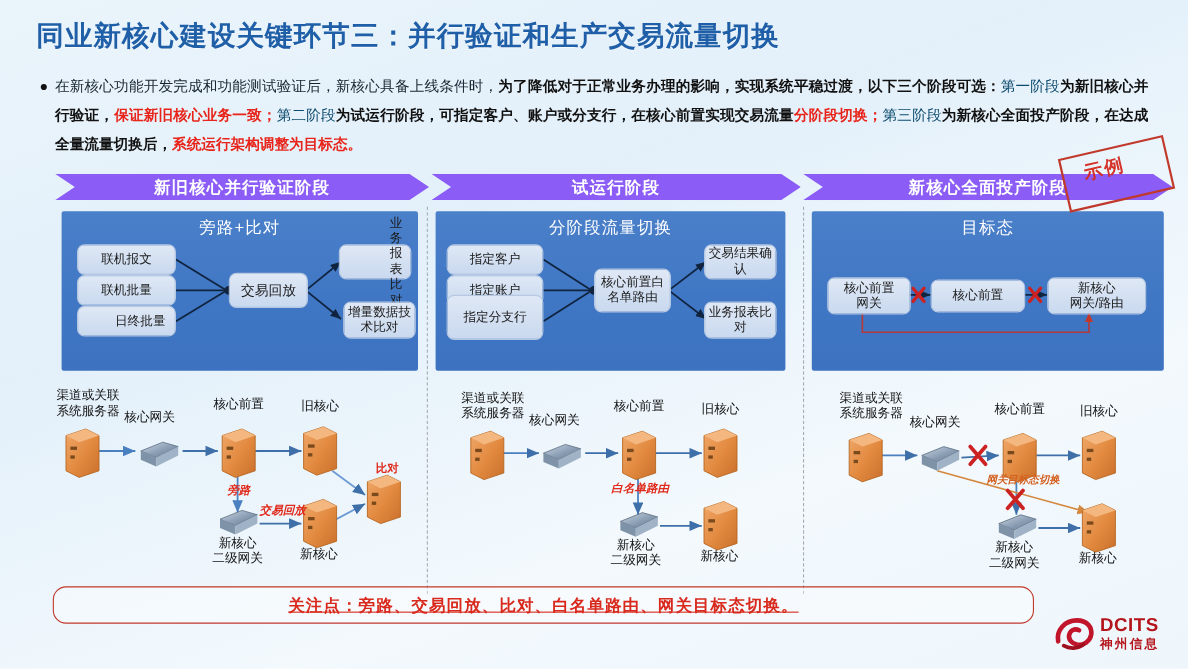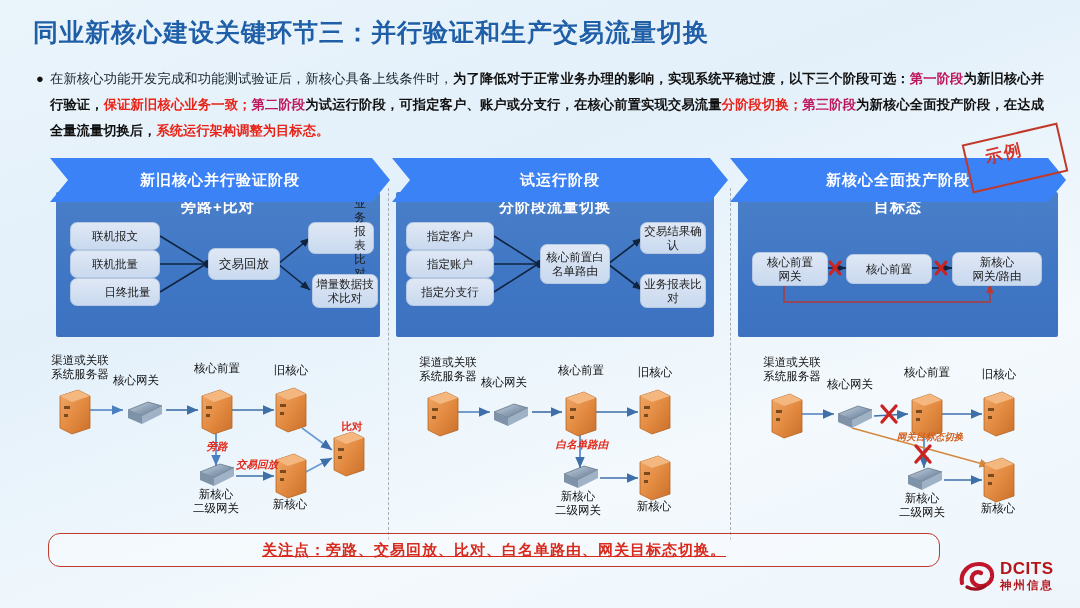--- a/index.html
+++ b/index.html
@@ -25,40 +25,40 @@
   .bullet-row { display: flex; align-items: flex-start; }
   .bullet-dot {
     width: 14px; flex: 0 0 14px; font-size: 13px; line-height: 26px;
     color: #111; text-align: left;
   }
   .para {
     flex: 1; font-size: 13.3px; line-height: 26px; color: #17232e;
     text-align: justify; text-justify: inter-ideograph;
   }
   .para .b { font-weight: bold; color: #111; }
-  .para .r { color: #be185d; font-weight: bold; }
+  .para .r { color: #0c4a6e; font-weight: normal; }
   .para .rp { color: #e8241a; font-weight: bold; }
 
   
   .stamp {
     position: absolute; left: 966px; top: 133px; width: 98px; height: 50px;
     border: 2.5px solid #c0392b; transform: rotate(-13deg);
     background: transparent; z-index: 6;
   }
   .stamp-text {
     position: absolute; left: 985px; top: 142px; z-index: 8;
     font-size: 17px; font-weight: bold; color: #d42a20;
     transform: rotate(-13deg); letter-spacing: 2px;
     opacity: .95;
   }
 
   
   .chev {
-    position: absolute; top: 158px; height: 44px;
-    background: #3b82f6; color: #fff;
+    position: absolute; top: 158px; height: 24px;
+    background: #8b5cf6; color: #fff;
     display: flex; align-items: center; justify-content: center;
     font-size: 15px; font-weight: bold; letter-spacing: 1px;
     clip-path: polygon(0 0, calc(100% - 18px) 0, 100% 50%, calc(100% - 18px) 100%, 0 100%, 18px 50%);
     z-index: 5;
   }
   .chev.c1 { left: 50px;  width: 340px; }
   .chev.c2 { left: 392px; width: 336px; }
   .chev.c3 { left: 730px; width: 336px; }
 
   
@@ -73,21 +73,21 @@
   .procbox {
     position: absolute; top: 192px; height: 145px;
     background: linear-gradient(180deg,#4a7fc9 0%, #4077c4 55%, #3c72bf 100%);
     border-radius: 2px;
   }
   .procbox.p1 { left: 56px;  width: 324px; }
   .procbox.p2 { left: 396px; width: 318px; }
   .procbox.p3 { left: 738px; width: 320px; }
   .proc-title {
     position: absolute; top: 6px; left: 0; right: 0; text-align: center;
-    color: #ffffff; font-size: 15px; font-weight: 700; letter-spacing: 1px;
+    color: #ffffff; font-size: 15px; font-weight: 400; letter-spacing: 1px;
   }
   .node {
     position: absolute;
     background: linear-gradient(180deg,#dfe8f5 0%,#c9d9ef 100%);
     border: 1px solid #b6c8e2; border-radius: 7px;
     color: #1a1a1a; font-size: 11.5px; line-height: 14px;
     display: flex; align-items: center; justify-content: center;
     text-align: center; padding: 2px 3px;
   }
   .proc-svg { position: absolute; inset: 0; width: 100%; height: 100%; }
@@ -189,21 +189,21 @@
       </defs>
       <path d="M98,44 L142,72" stroke="#10243f" stroke-width="1.6" fill="none"></path>
       <path d="M98,72 L142,72" stroke="#10243f" stroke-width="1.6" fill="none"></path>
       <path d="M98,100 L142,72" stroke="#10243f" stroke-width="1.6" fill="none"></path>
       <circle cx="144" cy="72" r="4" fill="#10243f"></circle>
       <path d="M212,72 L246,46" stroke="#10243f" stroke-width="1.6" fill="none" marker-end="url(#ah2)"></path>
       <path d="M212,72 L246,98" stroke="#10243f" stroke-width="1.6" fill="none" marker-end="url(#ah2)"></path>
     </svg>
     <div class="node" style="left:10px;  top:30px; width:88px; height:28px;">指定客户</div>
     <div class="node" style="left:10px;  top:58px; width:88px; height:28px;">指定账户</div>
-    <div class="node" style="left:10px;  top:86px; width:88px; height:28px;">指定分支行</div>
+    <div class="node" style="left:10px;  top:76px; width:88px; height:41px;">指定分支行</div>
     <div class="node" style="left:144px; top:52px; width:70px; height:40px; white-space:pre-line;">核心前置白
 名单路由</div>
     <div class="node" style="left:244px; top:30px; width:66px; height:32px; white-space:pre-line;">交易结果确
 认</div>
     <div class="node" style="left:244px; top:82px; width:66px; height:34px; white-space:pre-line;">业务报表比
 对</div>
   </div>
 
   <div class="procbox p3">
     <div class="proc-title">目标态</div>

